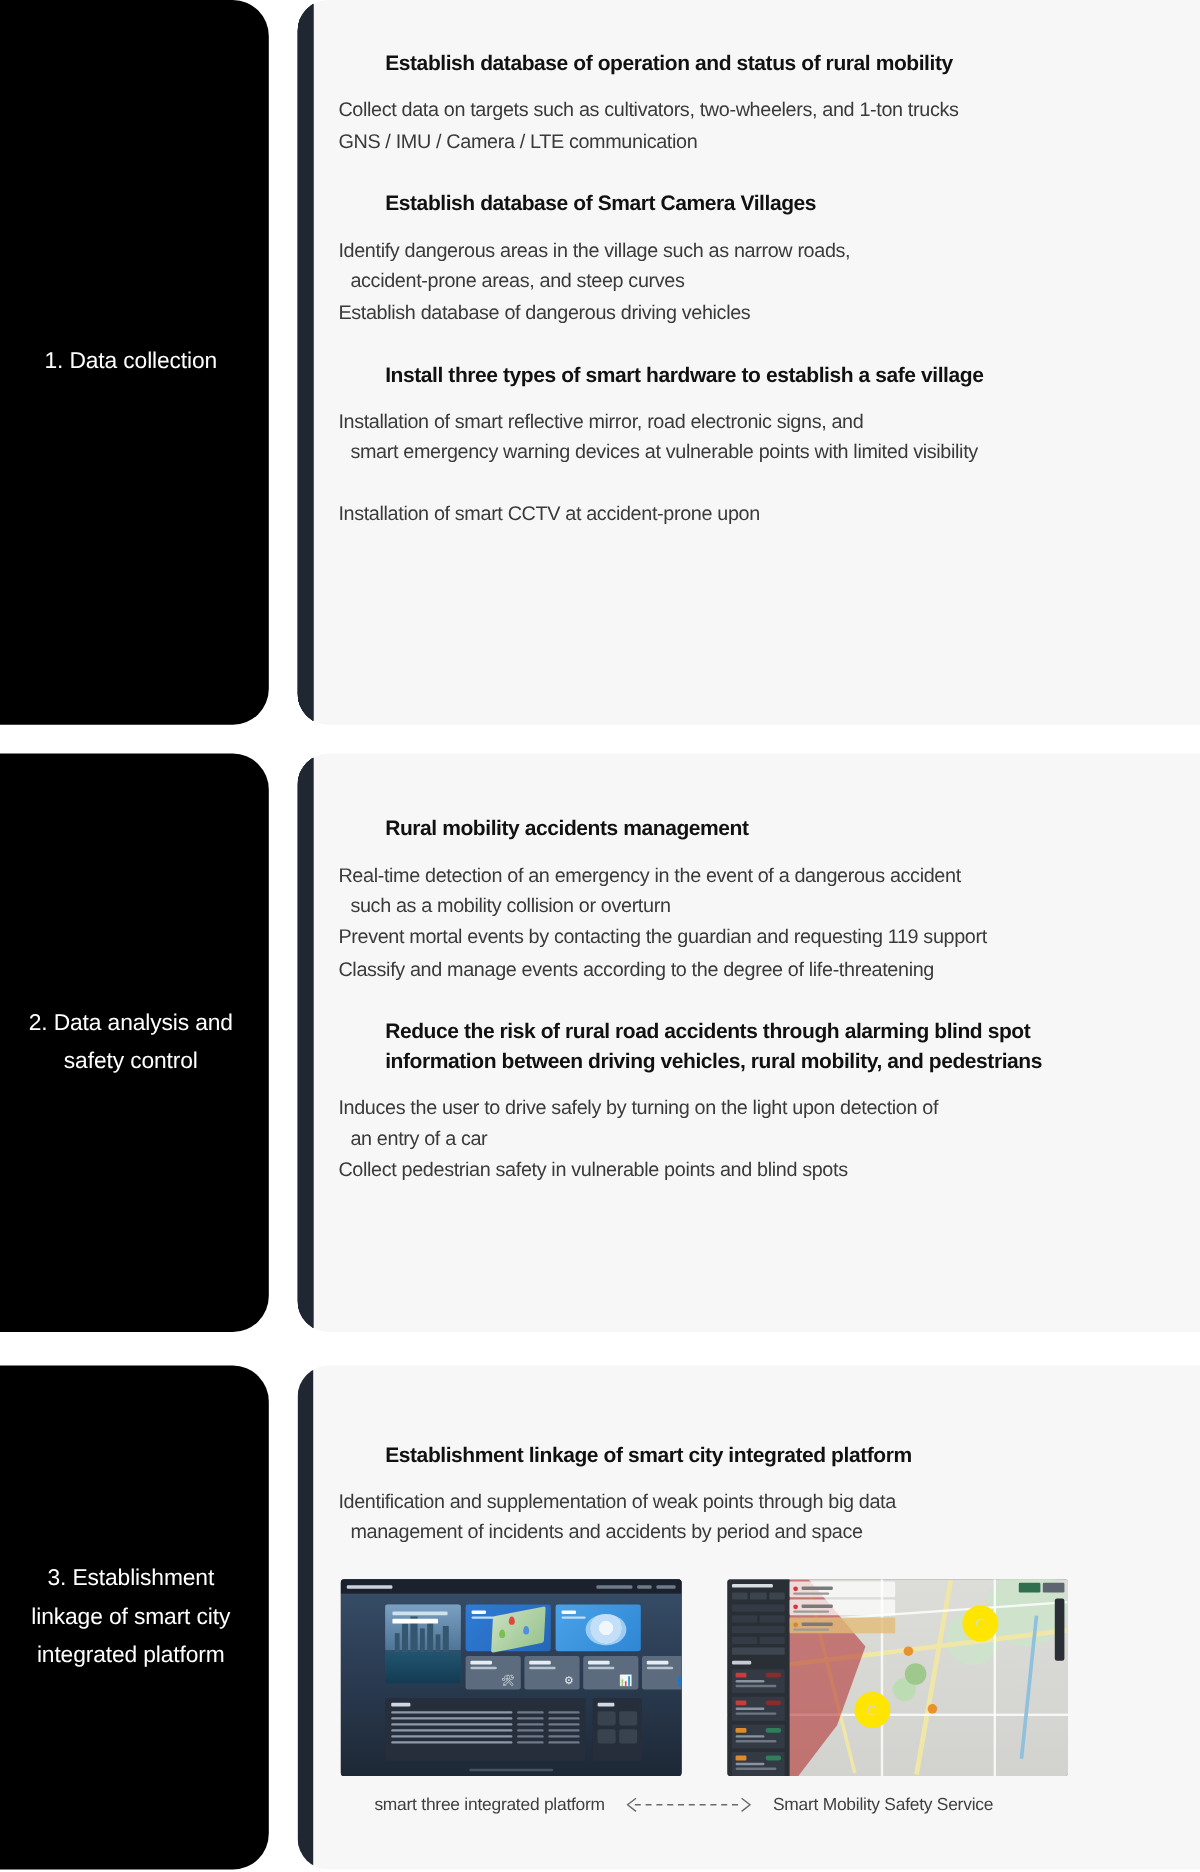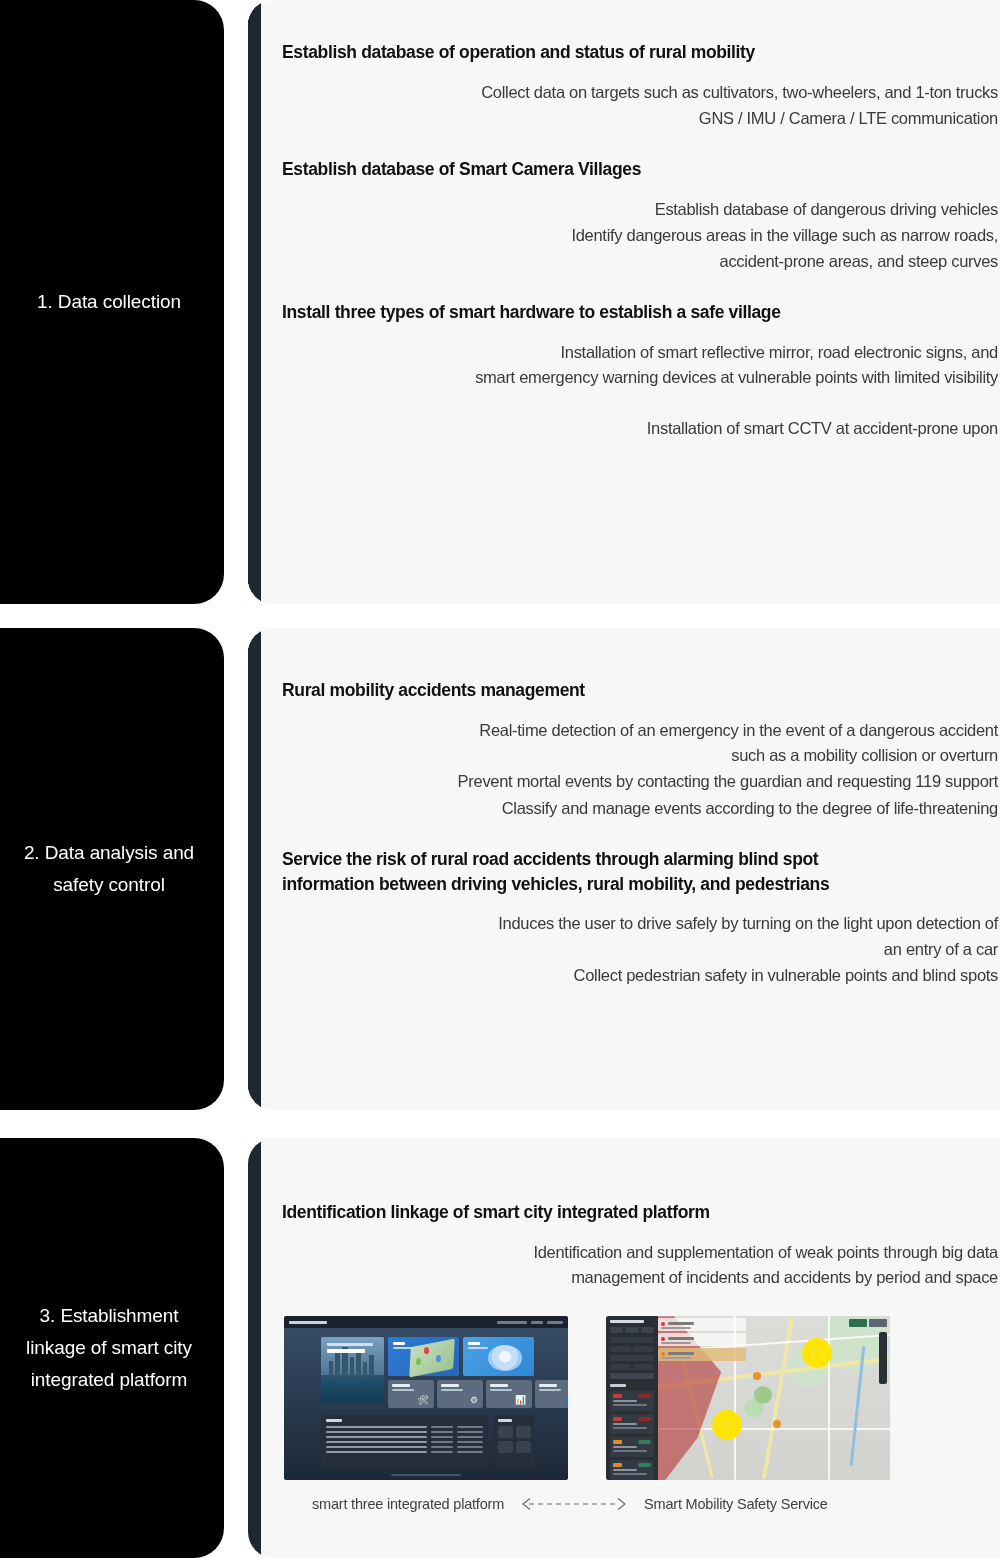--- a/index.html
+++ b/index.html
@@ -74,38 +74,38 @@
   .block:last-child { margin-bottom: 0; }
 
   .block-title {
     font-size: 17.5px;
     font-weight: 700;
     color: #111111;
     letter-spacing: -0.35px;
     line-height: 1.40;
     margin-bottom: 15px;
   }
-  .block-title .ln { display: block; }
+  .block-title .ln { display: block; margin-left: 39px; }
 
   .bullets { list-style: none; }
   .bullet {
     font-size: 16.5px;
     color: #3a3a3a;
     letter-spacing: -0.3px;
     line-height: 1.54;
     margin-bottom: 1px;
     display: flex;
     align-items: flex-start;
   }
   .bullet .dash {
     flex: 0 0 auto;
     width: 13px;
     color: #3a3a3a;
   }
-  .bullet .btext { flex: 1 1 auto; text-align: right; }
+  .bullet .btext { flex: 1 1 auto; }
   .bullet .btext .ln2 { display: block; padding-left: 10px; }
 
   
   .figure-row {
     display: flex;
     gap: 38px;
     margin-top: 26px;
     padding-left: 2px;
   }
   .figure {
@@ -325,29 +325,29 @@
         </ul>
       </div>
 
       <div class="block">
         <div class="block-title">
           <span class="ln">Establish database of Smart Camera Villages</span>
         </div>
         <ul class="bullets">
           <li class="bullet">
             <span class="dash">-</span>
-            <span class="btext">Establish database of dangerous driving vehicles</span>
-          </li>
-          <li class="bullet">
-            <span class="dash">-</span>
             <span class="btext">
               <span>Identify dangerous areas in the village such as narrow roads,</span>
               <span class="ln2">accident-prone areas, and steep curves</span>
             </span>
           </li>
+          <li class="bullet">
+            <span class="dash">-</span>
+            <span class="btext">Establish database of dangerous driving vehicles</span>
+          </li>
         </ul>
       </div>
 
       <div class="block">
         <div class="block-title">
           <span class="ln">Install three types of smart hardware to establish a safe village</span>
         </div>
         <ul class="bullets">
           <li class="bullet">
             <span class="dash">-</span>
@@ -399,21 +399,21 @@
             <span class="dash">-</span>
             <span class="btext">
               <span>Classify and manage events according to the degree of life-threatening</span>
             </span>
           </li>
         </ul>
       </div>
 
       <div class="block">
         <div class="block-title">
-          <span class="ln">Service the risk of rural road accidents through alarming blind spot</span>
+          <span class="ln">Reduce the risk of rural road accidents through alarming blind spot</span>
           <span class="ln">information between driving vehicles, rural mobility, and pedestrians</span>
         </div>
         <ul class="bullets">
           <li class="bullet">
             <span class="dash">-</span>
             <span class="btext">
               <span>Induces the user to drive safely by turning on the light upon detection of</span>
               <span class="ln2">an entry of a car</span>
             </span>
           </li>
@@ -430,21 +430,21 @@
   <section class="stage stage-3">
 
     <div class="stage-label">
       <div class="stage-label-text">3. Establishment linkage of smart city integrated platform</div>
     </div>
 
     <div class="stage-card">
 
       <div class="block">
         <div class="block-title">
-          <span class="ln">Identification linkage of smart city integrated platform</span>
+          <span class="ln">Establishment linkage of smart city integrated platform</span>
         </div>
         <ul class="bullets">
           <li class="bullet">
             <span class="dash">-</span>
             <span class="btext">
               <span>Identification and supplementation of weak points through big data</span>
               <span class="ln2">management of incidents and accidents by period and space</span>
             </span>
           </li>
         </ul>

